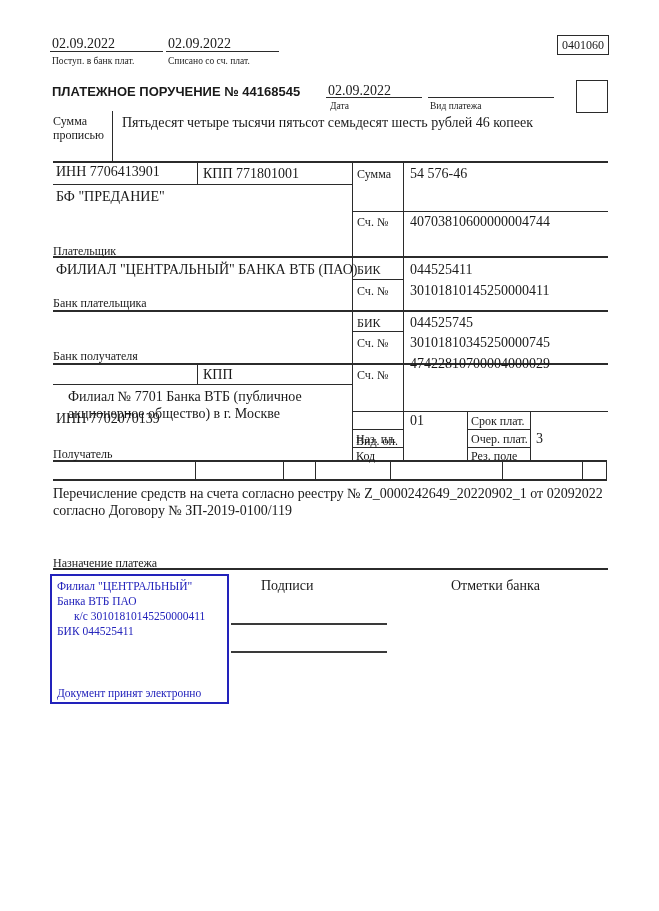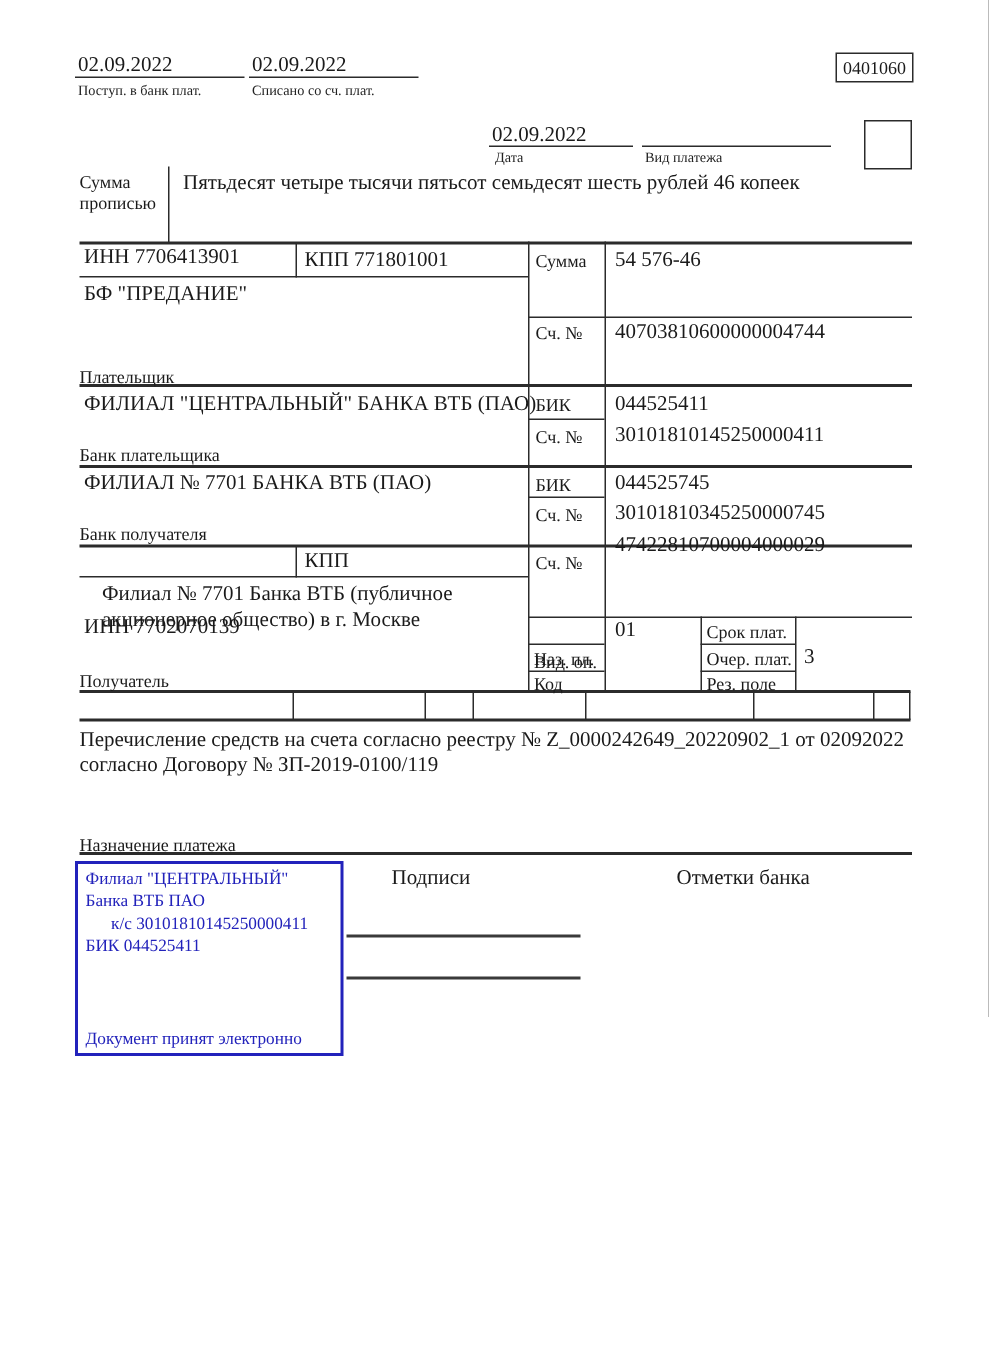--- a/index.html
+++ b/index.html
@@ -31,20 +31,21 @@
   <span class="abs sm" style="left:52px;top:56px;">Поступ. в банк плат.</span>
 
   <span class="abs t" style="left:168px;top:36px;">02.09.2022</span>
   <div class="hl" style="left:166px;top:51px;width:113px;height:1px;"></div>
   <span class="abs sm" style="left:168px;top:56px;">Списано со сч. плат.</span>
 
   <div class="codebox" style="left:557px;top:35px;width:50px;height:18px;">
     <span>0401060</span>
   </div>
 
+  <span class="abs title" style="left:52px;top:84px;">ПЛАТЕЖНОЕ ПОРУЧЕНИЕ № 44168545</span>
   <span class="abs t" style="left:328px;top:83px;">02.09.2022</span>
   <div class="hl" style="left:326px;top:97px;width:96px;height:1px;"></div>
   <span class="abs sm" style="left:330px;top:101px;">Дата</span>
   <div class="hl" style="left:428px;top:97px;width:126px;height:1px;"></div>
   <span class="abs sm" style="left:430px;top:101px;">Вид платежа</span>
   <div class="codebox" style="left:576px;top:80px;width:30px;height:31px;"></div>
 
   <span class="abs lab wrap" style="left:53px;top:114px;width:58px;">Сумма прописью</span>
   <div class="vl" style="left:112px;top:111px;width:1px;height:51px;"></div>
   <span class="abs t" style="left:122px;top:115px;">Пятьдесят четыре тысячи пятьсот семьдесят шесть рублей 46 копеек</span>
@@ -90,21 +91,20 @@
   <span class="abs t" style="left:410px;top:214px;">40703810600000004744</span>
   <span class="abs lab" style="left:53px;top:244px;">Плательщик</span>
 
   <span class="abs t" style="left:56px;top:262px;">ФИЛИАЛ "ЦЕНТРАЛЬНЫЙ" БАНКА ВТБ (ПАО)</span>
   <span class="abs lab" style="left:357px;top:263px;">БИК</span>
   <span class="abs t" style="left:410px;top:262px;">044525411</span>
   <span class="abs lab" style="left:357px;top:284px;">Сч. №</span>
   <span class="abs t" style="left:410px;top:283px;">30101810145250000411</span>
   <span class="abs lab" style="left:53px;top:296px;">Банк плательщика</span>
 
-  <span class="abs t" style="left:56px;top:315px;">ФИЛИАЛ № 7701 БАНКА ВТБ (ПАО)</span>
   <span class="abs lab" style="left:357px;top:316px;">БИК</span>
   <span class="abs t" style="left:410px;top:315px;">044525745</span>
   <span class="abs lab" style="left:357px;top:336px;">Сч. №</span>
   <span class="abs t" style="left:410px;top:335px;">30101810345250000745</span>
   <span class="abs lab" style="left:53px;top:349px;">Банк получателя</span>
 
   <span class="abs t" style="left:56px;top:367px;margin-top:44px;">ИНН 7702070139</span>
   <span class="abs t" style="left:203px;top:367px;">КПП</span>
   <span class="abs lab" style="left:357px;top:368px;">Сч. №</span>
   <span class="abs t" style="left:410px;top:356px;text-align:right;">47422810700004000029</span>

